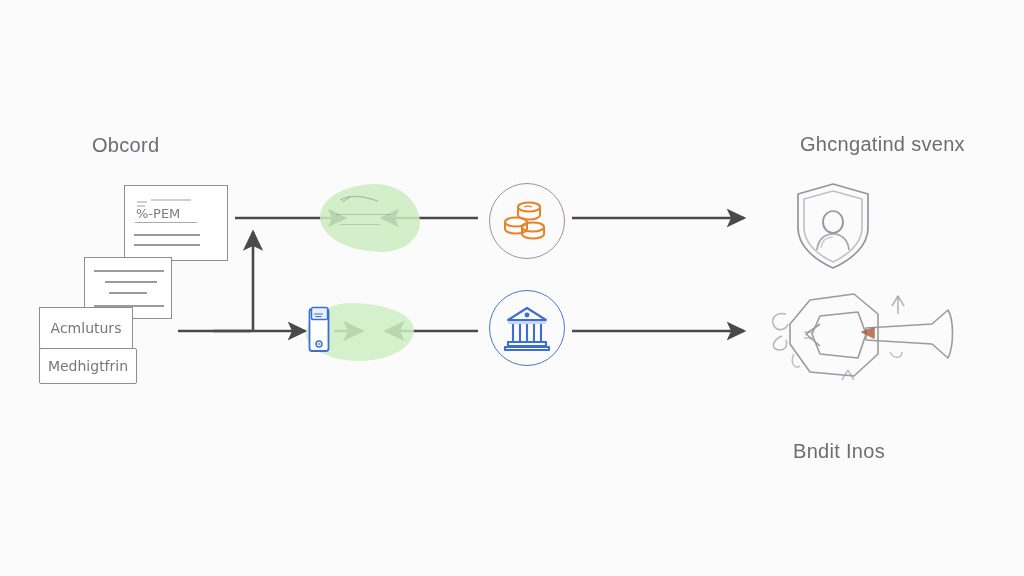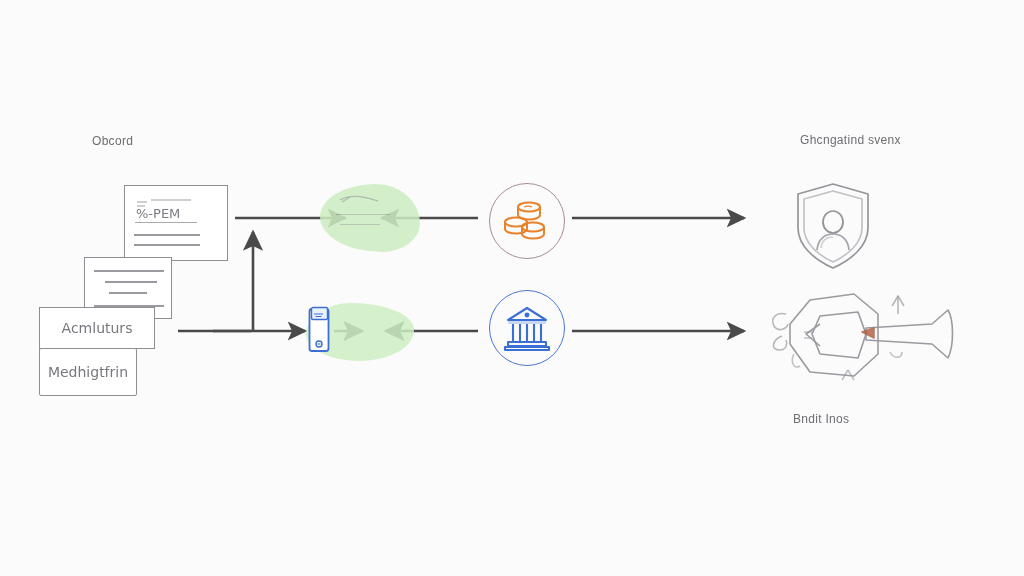--- a/index.html
+++ b/index.html
@@ -9,40 +9,40 @@
     font-family:"Liberation Sans","DejaVu Sans",sans-serif;
     overflow:hidden;
     position:relative;
   }
   #canvas{position:absolute;left:0;top:0;width:1024px;height:576px;}
 
   
   .label{
     position:absolute;
     color:#6d6d72;
-    font-size:12px;
+    font-size:20px;
     letter-spacing:.3px;
     white-space:nowrap;
     font-weight:400;
   }
   #label-source{left:92px;top:134px;}
   #label-target{left:800px;top:133px;}
-  #label-bottom{left:793px;top:412px;}
+  #label-bottom{left:793px;top:440px;}
 
   
   .doc-card{
     position:absolute;
     background:#ffffff;
     border:1.6px solid #8d8d93;
     box-sizing:border-box;
   }
   #doc-top{left:124px;top:185px;width:104px;height:76px;}
   #doc-mid{left:84px;top:257px;width:88px;height:62px;}
-  #doc-bot1{left:39px;top:307px;width:116px;height:42px;padding-left:32px;}
-  #doc-bot2{left:39px;top:348px;width:98px;height:48px;border-radius:2px;}
+  #doc-bot1{left:39px;top:307px;width:94px;height:42px;padding-left:32px;}
+  #doc-bot2{left:39px;top:348px;width:98px;height:36px;border-radius:2px;}
 
   .doc-line{position:absolute;height:1.6px;background:#9a9aa0;}
   .scribble-box{
     position:absolute;
     left:10px;top:8px;width:62px;height:28px;
     border-bottom:1.4px solid #aaa;
   }
   .card-text{
     position:absolute;
     left:0;right:0;top:50%;

